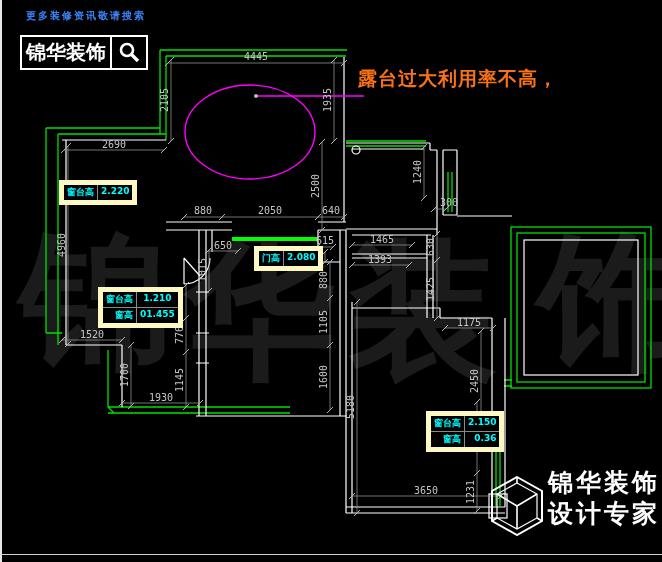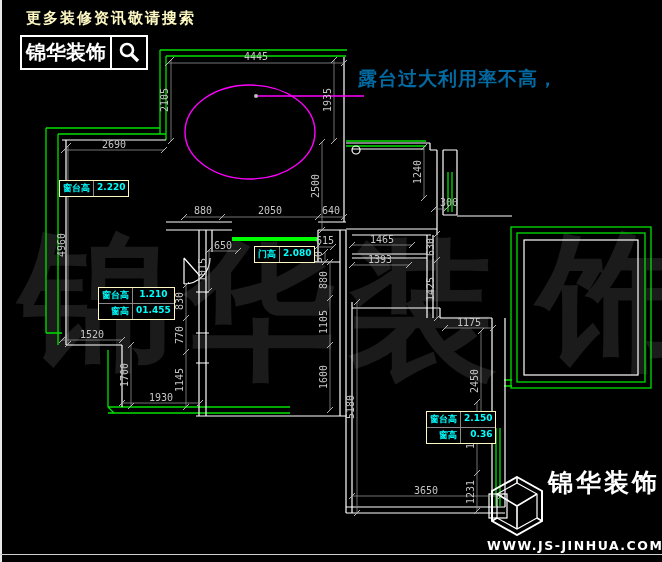--- a/index.html
+++ b/index.html
@@ -11,33 +11,33 @@
   
   svg.plan{position:absolute;left:0;top:0;z-index:1;}
   .wall{stroke:#ffffff;stroke-width:1.2;fill:none;}
   .green{stroke:#00e000;stroke-width:1.3;fill:none;}
   .green-thick{stroke:#00ff00;stroke-width:4;fill:none;}
   .dimline{stroke:#8f8f8f;stroke-width:0.8;fill:none;}
   .tick{stroke:#b5b5b5;stroke-width:1;fill:none;}
   .dim{font:10px "DejaVu Sans Mono","Liberation Mono",monospace;fill:#c6c6c6;text-anchor:middle;}
   .magenta{stroke:#ff00ff;stroke-width:1.4;fill:none;}
   
-  .tagline{position:absolute;left:26px;top:9px;color:#fef9c3;font-size:15px;font-weight:bold;
+  .tagline{position:absolute;left:26px;top:9px;color:#3b82f6;font-size:10px;font-weight:bold;
            letter-spacing:2px;z-index:2;font-family:"DejaVu Serif","Liberation Serif",serif;}
   .logo-box{position:absolute;left:20px;top:35px;width:124px;height:31px;border:2px solid #fff;
             display:flex;align-items:center;z-index:2;background:#000;}
   .logo-text{flex:1;text-align:center;color:#fff;font-size:20px;font-weight:bold;
              font-family:"DejaVu Serif","Liberation Serif",serif;}
   .logo-divider{width:2px;height:100%;background:#fff;}
   .logo-icon{width:34px;display:flex;align-items:center;justify-content:center;}
   
-  .note{position:absolute;left:358px;top:64px;color:#0369a1;font-size:19px;font-weight:bold;
+  .note{position:absolute;left:358px;top:64px;color:#f97316;font-size:19px;font-weight:bold;
         line-height:29px;letter-spacing:1px;z-index:2;white-space:nowrap;}
   
-  .clabel{position:absolute;display:grid;border:1px solid #fef9c3;color:#00ffff;
+  .clabel{position:absolute;display:grid;border:5px solid #fef9c3;color:#00ffff;
           font-size:9px;font-weight:bold;z-index:2;background:#000;grid-template-columns:auto auto;}
   .clabel span{padding:1px 3px;text-align:center;white-space:nowrap;}
   .clabel .cv{border-left:1px solid #8a8a8a;}
   .clabel .r2{border-top:1px solid #8a8a8a;text-align:right;}
   
   .footer-logo{position:absolute;left:490px;top:476px;z-index:2;}
   .fbrand{position:absolute;left:548px;color:#fff;font-weight:bold;font-size:25px;letter-spacing:3px;
           z-index:2;font-family:"DejaVu Serif","Liberation Serif",serif;white-space:nowrap;}
   .fb1{top:466px;} .fb2{top:497px;}
   .furl{position:absolute;left:487px;top:538px;color:#fff;font-size:12.5px;font-weight:bold;
@@ -187,17 +187,17 @@
   </div>
 
   <div class="footer-logo">
     <svg width="54" height="60" viewBox="0 0 54 60">
       <path d="M27,1 L52,15 V45 L27,59 L2,45 V15 Z" stroke="#fff" stroke-width="2" fill="none"></path>
       <path d="M27,7 L47,18 V42 L27,53 L7,42 V18 Z" stroke="#fff" stroke-width="1.2" fill="none"></path>
       <path d="M27,53 V30 M27,30 L7,18 M27,30 L47,18 M27,1 V7 M2,45 L7,42 M52,45 L47,42" stroke="#fff" stroke-width="1.6" fill="none"></path>
     </svg>
   </div>
   <div class="fbrand fb1">锦华装饰</div>
-  <div class="furl">WWW.JS-JINHUA.COM</div>
+  <div class="fbrand fb2">设计专家</div>
 
   <div class="edge-left"></div>
   <div class="edge-bottom"></div>
 </div>
 
 </body></html>

